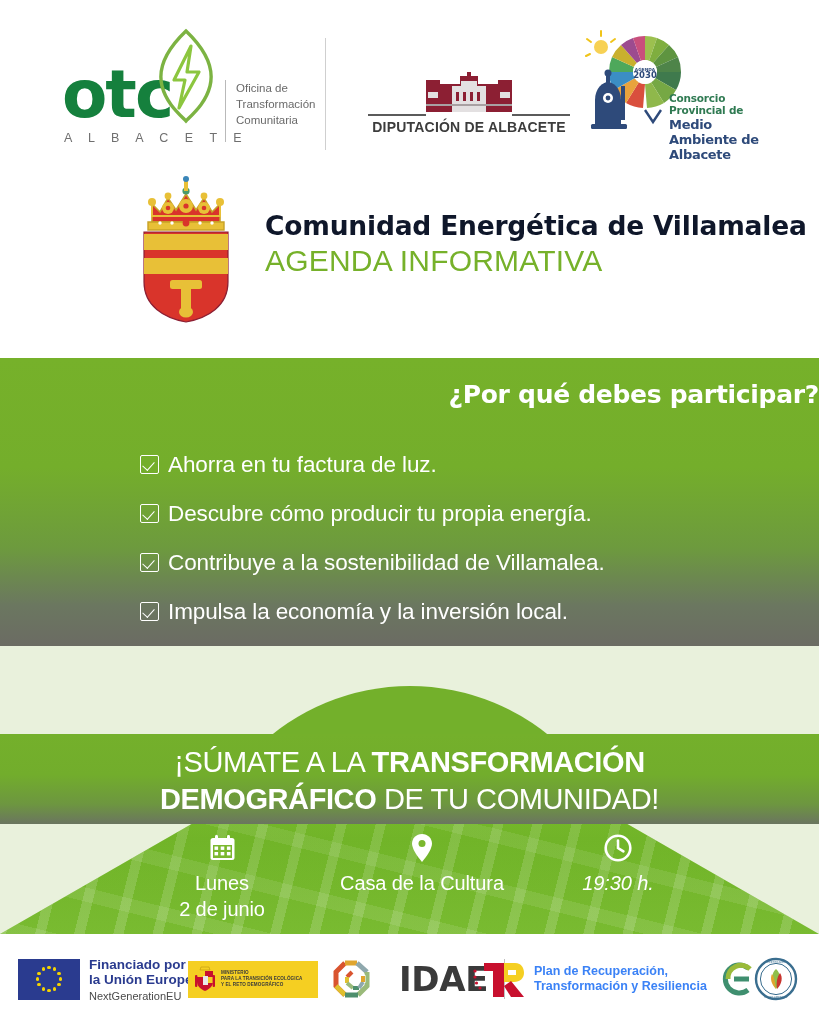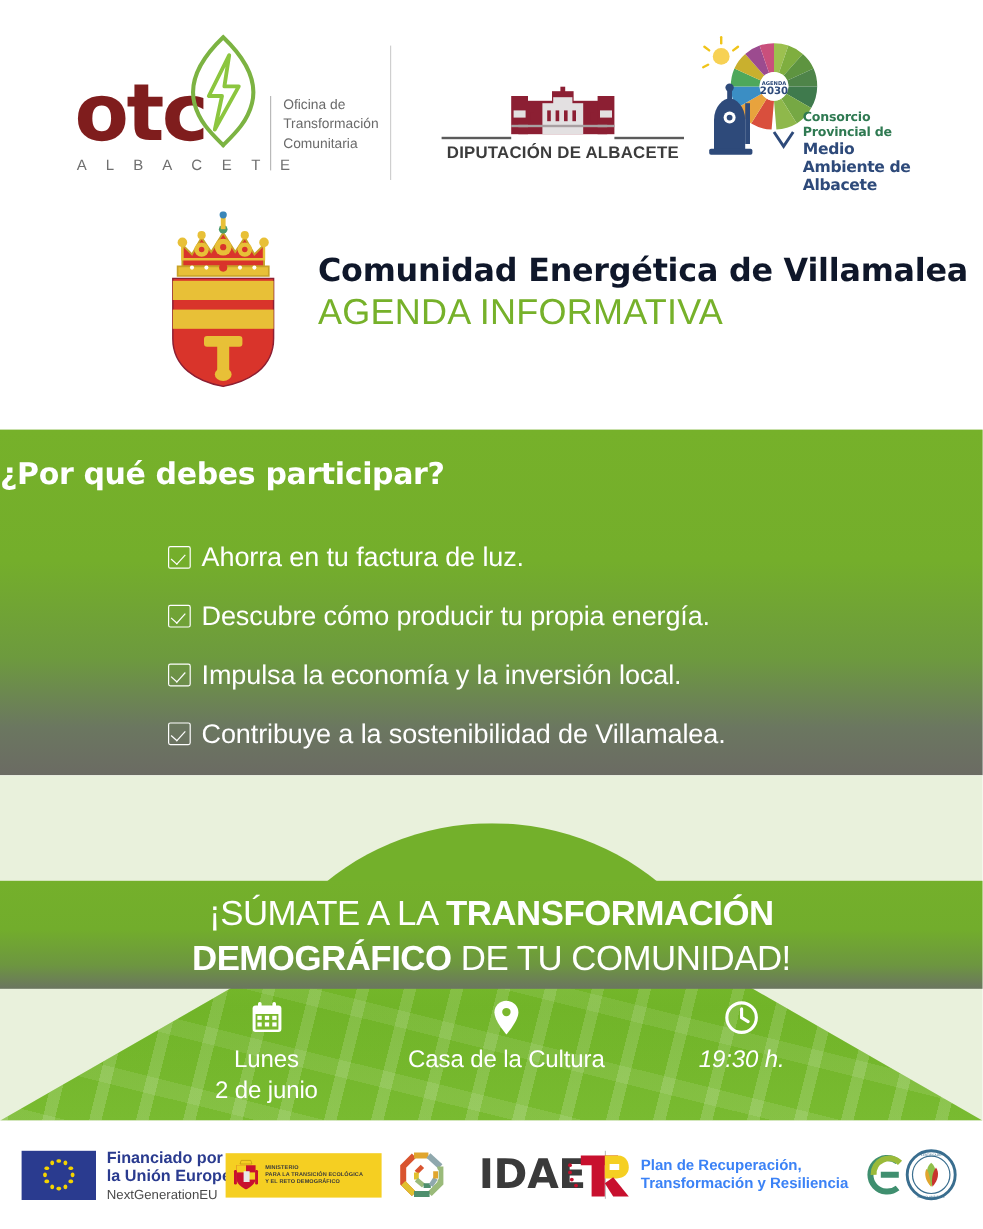--- a/index.html
+++ b/index.html
@@ -12,21 +12,21 @@
     color: #5a5a5a;
   }
   .poster { position: relative; width: 819px; height: 1024px; background: #ffffff; }
 
   
   .header { position: absolute; left: 0; top: 0; width: 819px; height: 165px; }
 
   .otc-logo { position: absolute; left: 62px; top: 28px; width: 235px; height: 120px; }
   .otc-word { position: absolute; left: 0; top: 36px; width: 160px; height: 62px;
               font-size: 66px; font-weight: bold; letter-spacing: -2px;
-              color: #7f1d1d; line-height: 62px; font-family: "DejaVu Sans", sans-serif; }
+              color: #15803d; line-height: 62px; font-family: "DejaVu Sans", sans-serif; }
   .otc-leaf { position: absolute; left: 93px; top: 0px; width: 62px; height: 98px; }
   .otc-albacete { position: absolute; left: 2px; top: 103px; font-size: 12.5px;
                   letter-spacing: 6.5px; color: #6f6f6f; }
   .otc-div { position: absolute; left: 163px; top: 52px; width: 1px; height: 62px; background: #b9b9b9; }
   .otc-sub { position: absolute; left: 174px; top: 52px; font-size: 11.5px; line-height: 16px;
              color: #6a6a6a; width: 110px; }
 
   .head-div { position: absolute; left: 325px; top: 38px; width: 1px; height: 112px; background: #cfcfcf; }
 
   .dip-logo { position: absolute; left: 364px; top: 72px; width: 210px; height: 70px; text-align: center; }
@@ -51,21 +51,21 @@
   .shield { position: absolute; left: 134px; top: 6px; width: 104px; height: 148px; }
   .title-text { position: absolute; left: 265px; top: 40px; }
   .title-1 { font-size: 26.5px; font-weight: bold; color: #0f172a; letter-spacing: -0.2px;
              font-family: "DejaVu Sans", sans-serif; }
   .title-2 { font-size: 30px; font-weight: normal; color: #76b12a; letter-spacing: 0.2px;
              margin-top: 3px; font-family: "Liberation Sans", sans-serif; }
 
   
   .greenpanel { position: absolute; left: 0; top: 358px; width: 819px; height: 288px;
                 background: linear-gradient(180deg, #76b12a 0%, #74ae2b 38%, #6d9a3e 66%, #6b7760 86%, #6b6b63 100%); }
-  .gp-title { position: absolute; left: 0; top: 22px; width: 819px; text-align: left;
+  .gp-title { position: absolute; left: 0; top: 22px; width: 819px; text-align: right;
               font-size: 25px; font-weight: bold; color: #ffffff;
               font-family: "DejaVu Sans", sans-serif; letter-spacing: -0.3px; }
   .bullets { position: absolute; left: 140px; top: 82px; width: 620px; }
   .bullet { display: flex; align-items: center; height: 49px; }
   .cbox { width: 19px; height: 19px; border: 1.8px solid #ffffff; border-radius: 2px;
           position: relative; flex: none; margin-right: 9px; }
   .cbox::after { content: ""; position: absolute; left: 4px; top: 3px; width: 6px; height: 10px;
                  border-right: 1.8px solid #fff; border-bottom: 1.8px solid #fff;
                  transform: rotate(42deg); }
   .btext { font-size: 22.5px; color: #ffffff; letter-spacing: -0.1px; white-space: nowrap; }
@@ -296,25 +296,25 @@
       <div class="bullet">
         <span class="cbox"></span>
         <span class="btext">Ahorra en tu factura de luz.</span>
       </div>
       <div class="bullet">
         <span class="cbox"></span>
         <span class="btext">Descubre cómo producir tu propia energía.</span>
       </div>
       <div class="bullet">
         <span class="cbox"></span>
-        <span class="btext">Impulsa la economía y la inversión local.</span>
+        <span class="btext">Contribuye a la sostenibilidad de Villamalea.</span>
       </div>
       <div class="bullet">
         <span class="cbox"></span>
-        <span class="btext">Contribuye a la sostenibilidad de Villamalea.</span>
+        <span class="btext">Impulsa la economía y la inversión local.</span>
       </div>
     </div>
   </div>
 
   <div class="cta-wrap">
     <div class="cta-bg"></div>
     <div class="photo"></div>
     <div class="photo-haze"></div>
     <div class="arch">
         <div class="arch-dome"></div>

